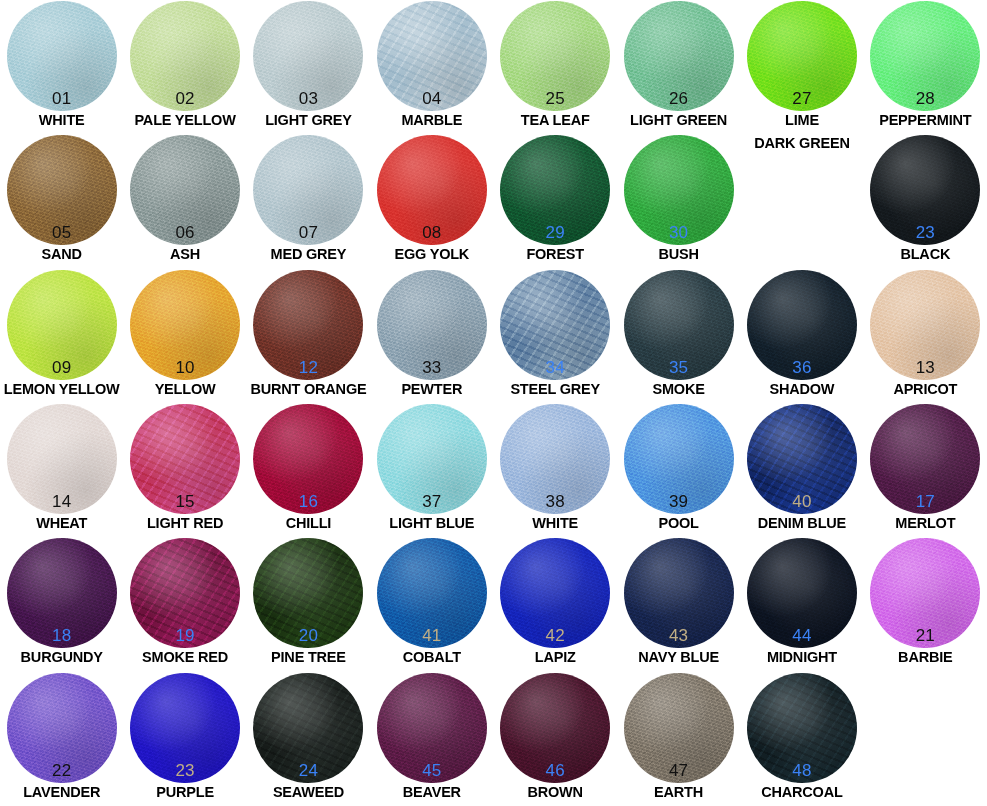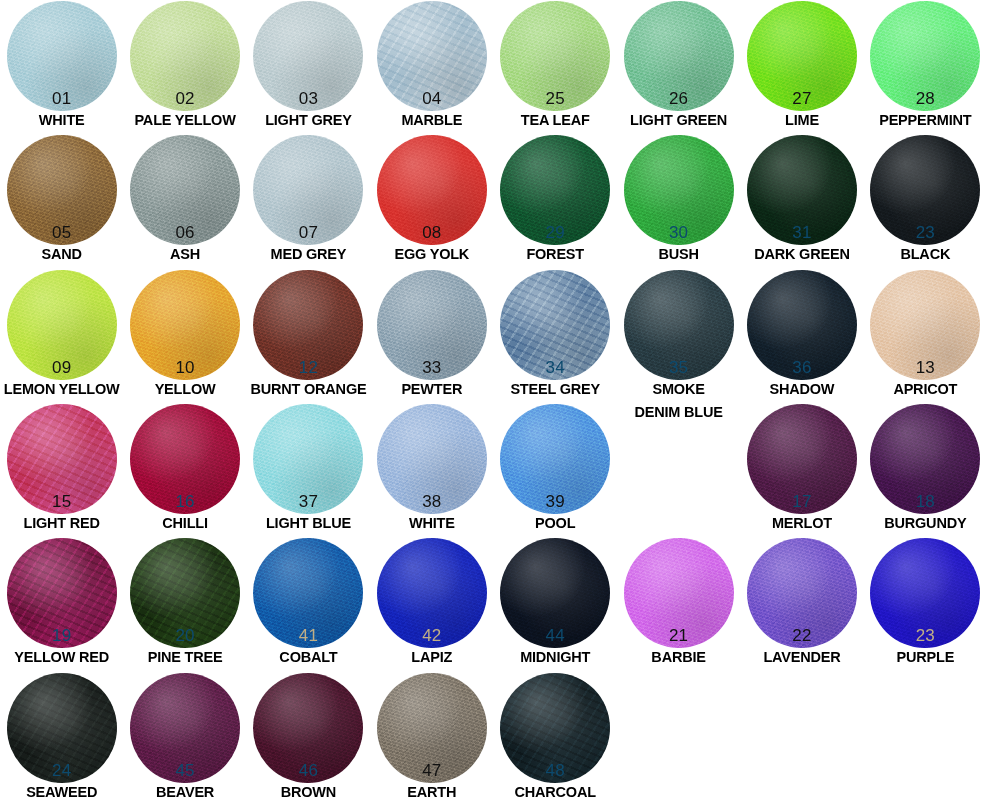--- a/index.html
+++ b/index.html
@@ -92,21 +92,21 @@
     bottom: 4px;
     text-align: center;
     font-size: 17px;
     font-weight: 400;
     line-height: 1;
     letter-spacing: 0.2px;
     color: #111;
     z-index: 3;
     font-family: "Liberation Sans", sans-serif;
   }
-  .disc-number.light { color: #0c4a6e; }
+  .disc-number.light { color: #3b82f6; }
   .disc-number.tan   { color: #c0ae85; }
 
   .color-name {
     width: 123.375px;
     text-align: center;
     font-size: 14.5px;
     font-weight: bold;
     color: #000000;
     line-height: 1;
     margin-top: 2px;
@@ -211,24 +211,20 @@
       <div class="color-name">FOREST</div>
     </div>
     <div class="swatch-cell">
       <div class="disc-wrap">
         <div class="disc" style="background-color: rgb(47, 168, 61);"></div>
         <div class="disc-number light">30</div>
       </div>
       <div class="color-name">BUSH</div>
     </div>
     <div class="swatch-cell">
-      <div class="disc-wrap">
-        <div class="disc" style="background-color: rgb(11, 38, 21);"></div>
-        <div class="disc-number light">31</div>
-      </div>
       <div class="color-name">DARK GREEN</div>
     </div>
     <div class="swatch-cell">
       <div class="disc-wrap">
         <div class="disc" style="background-color: rgb(20, 25, 29);"></div>
         <div class="disc-number light">23</div>
       </div>
       <div class="color-name">BLACK</div>
     </div>
     <div class="swatch-cell">
@@ -282,20 +278,27 @@
     </div>
     <div class="swatch-cell">
       <div class="disc-wrap">
         <div class="disc" style="background-color: rgb(228, 196, 166);"></div>
         <div class="disc-number">13</div>
       </div>
       <div class="color-name">APRICOT</div>
     </div>
     <div class="swatch-cell">
       <div class="disc-wrap">
+        <div class="disc" style="background-color: rgb(227, 217, 213);"></div>
+        <div class="disc-number">14</div>
+      </div>
+      <div class="color-name">WHEAT</div>
+    </div>
+    <div class="swatch-cell">
+      <div class="disc-wrap">
         <div class="disc mottled" style="background-color: rgb(205, 66, 119);"></div>
         <div class="disc-number">15</div>
       </div>
       <div class="color-name">LIGHT RED</div>
     </div>
     <div class="swatch-cell">
       <div class="disc-wrap">
         <div class="disc" style="background-color: rgb(158, 10, 54);"></div>
         <div class="disc-number light">16</div>
       </div>
@@ -316,20 +319,24 @@
       <div class="color-name">WHITE</div>
     </div>
     <div class="swatch-cell">
       <div class="disc-wrap">
         <div class="disc" style="background-color: rgb(77, 148, 224);"></div>
         <div class="disc-number">39</div>
       </div>
       <div class="color-name">POOL</div>
     </div>
     <div class="swatch-cell">
+      <div class="disc-wrap">
+        <div class="disc mottled" style="background-color: rgb(22, 48, 127);"></div>
+        <div class="disc-number tan">40</div>
+      </div>
       <div class="color-name">DENIM BLUE</div>
     </div>
     <div class="swatch-cell">
       <div class="disc-wrap">
         <div class="disc" style="background-color: rgb(78, 27, 69);"></div>
         <div class="disc-number light">17</div>
       </div>
       <div class="color-name">MERLOT</div>
     </div>
     <div class="swatch-cell">
@@ -337,21 +344,21 @@
         <div class="disc" style="background-color: rgb(67, 21, 75);"></div>
         <div class="disc-number light">18</div>
       </div>
       <div class="color-name">BURGUNDY</div>
     </div>
     <div class="swatch-cell">
       <div class="disc-wrap">
         <div class="disc mottled" style="background-color: rgb(138, 23, 80);"></div>
         <div class="disc-number light">19</div>
       </div>
-      <div class="color-name">YELLOW RED</div>
+      <div class="color-name">SMOKE RED</div>
     </div>
     <div class="swatch-cell">
       <div class="disc-wrap">
         <div class="disc mottled" style="background-color: rgb(31, 59, 20);"></div>
         <div class="disc-number light">20</div>
       </div>
       <div class="color-name">PINE TREE</div>
     </div>
     <div class="swatch-cell">
       <div class="disc-wrap">
@@ -362,20 +369,27 @@
     </div>
     <div class="swatch-cell">
       <div class="disc-wrap">
         <div class="disc" style="background-color: rgb(20, 35, 185);"></div>
         <div class="disc-number tan">42</div>
       </div>
       <div class="color-name">LAPIZ</div>
     </div>
     <div class="swatch-cell">
       <div class="disc-wrap">
+        <div class="disc" style="background-color: rgb(22, 36, 76);"></div>
+        <div class="disc-number tan">43</div>
+      </div>
+      <div class="color-name">NAVY BLUE</div>
+    </div>
+    <div class="swatch-cell">
+      <div class="disc-wrap">
         <div class="disc" style="background-color: rgb(12, 19, 32);"></div>
         <div class="disc-number light">44</div>
       </div>
       <div class="color-name">MIDNIGHT</div>
     </div>
     <div class="swatch-cell">
       <div class="disc-wrap">
         <div class="disc" style="background-color: rgb(210, 104, 234);"></div>
         <div class="disc-number">21</div>
       </div>

